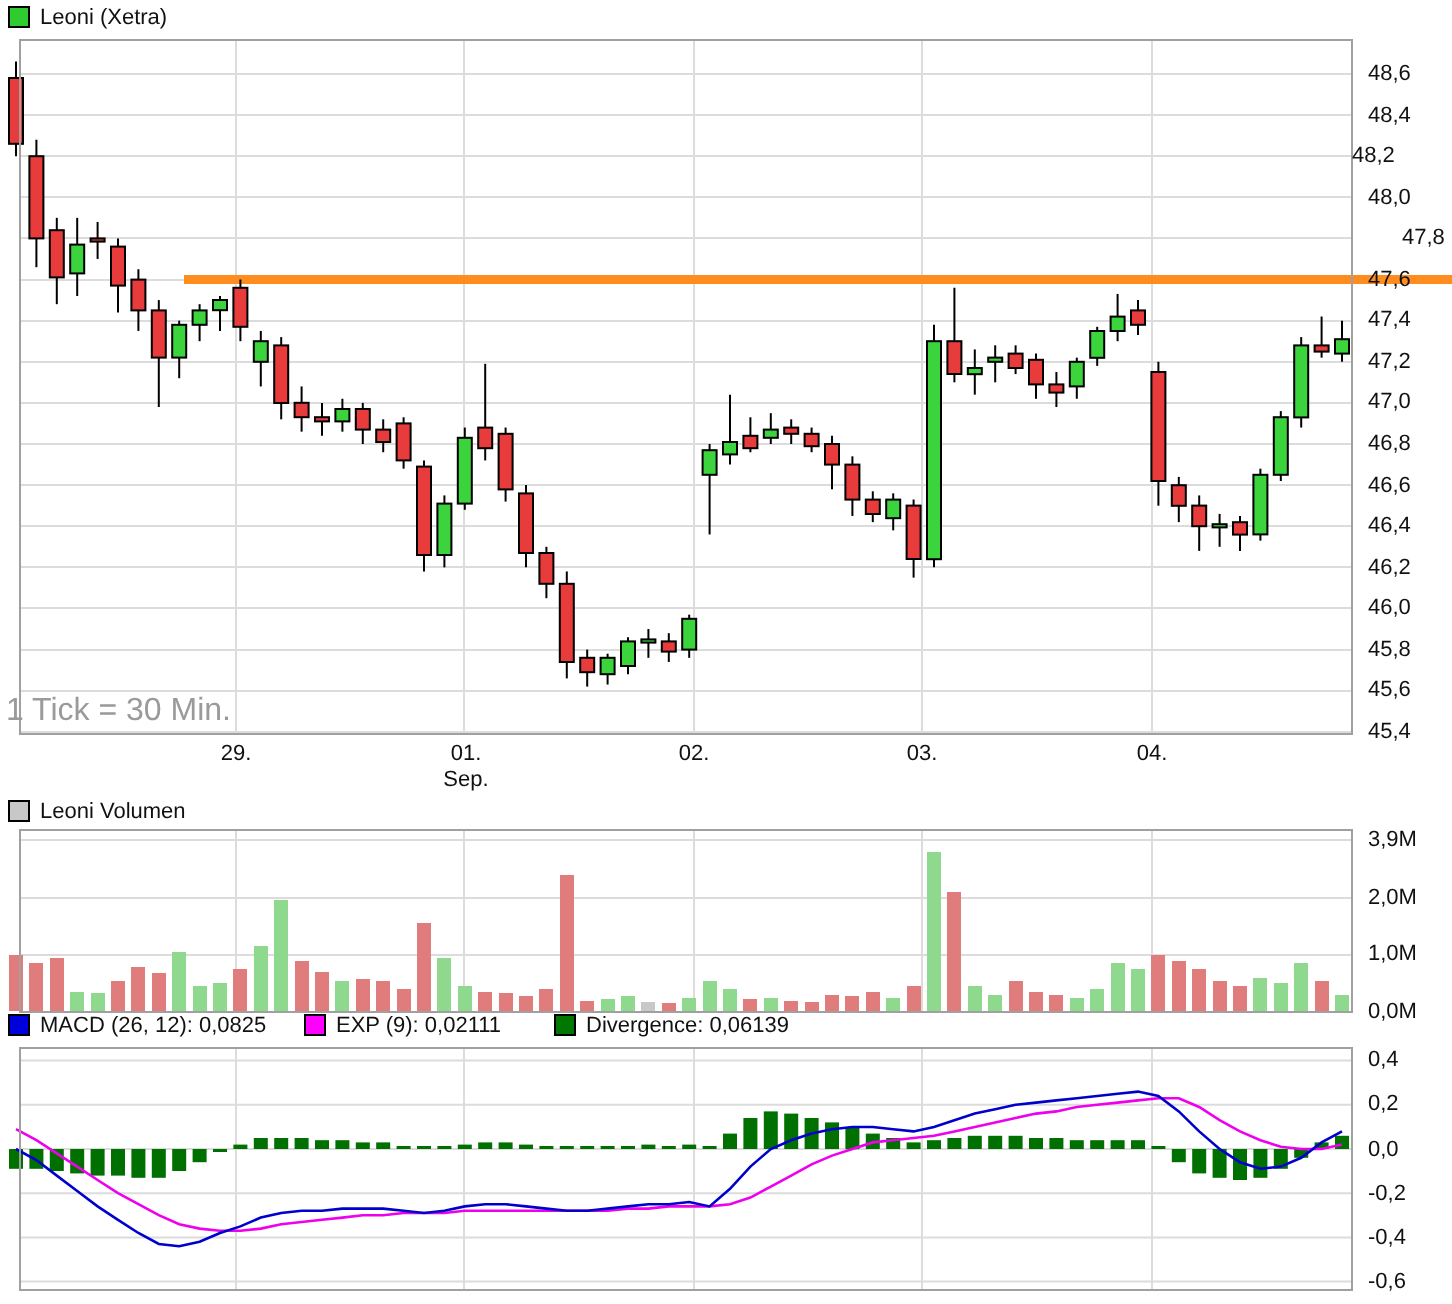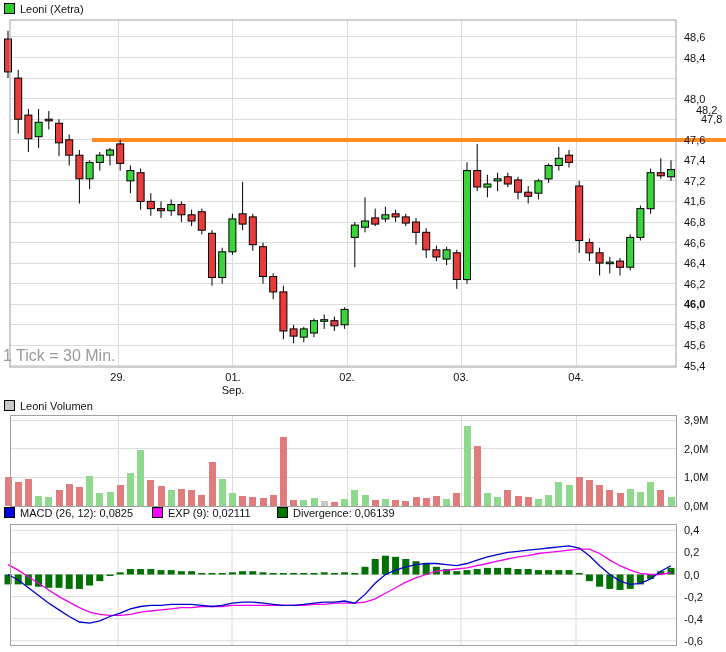--- a/index.html
+++ b/index.html
@@ -342,32 +342,32 @@
       <rect x="667.5" y="567.9" width="7" height="6.6" fill="#007000"></rect>
       <polyline points="8.0,564.6 18.2,570.1 28.4,576.7 38.6,583.3 48.8,590.0 59.0,596.6 69.2,602.1 79.4,607.6 89.6,612.1 99.8,614.3 110.0,615.4 120.2,615.4 130.4,614.3 140.6,612.1 150.8,611.0 161.0,609.9 171.2,608.8 181.4,607.6 191.6,607.6 201.8,606.5 212.0,606.5 222.2,606.5 232.4,605.4 242.6,605.4 252.8,605.4 263.0,605.4 273.2,605.4 283.4,605.4 293.6,605.4 303.8,605.4 314.0,604.3 324.2,604.3 334.4,603.2 344.6,603.2 354.8,603.2 365.0,602.1 375.2,598.8 385.4,593.3 395.6,587.8 405.8,582.2 416.0,577.8 426.2,574.5 436.4,571.2 446.6,570.1 456.8,569.0 467.0,567.9 477.2,565.7 487.4,563.5 497.6,561.2 507.8,559.0 518.0,556.8 528.2,555.7 538.4,553.5 548.6,552.4 558.8,551.3 569.0,550.2 579.2,549.1 589.4,549.1 599.6,553.5 609.8,560.1 620.0,565.7 630.2,570.1 640.4,573.4 650.6,574.5 660.8,574.5 671.0,572.3" fill="none" stroke="#EE00EE" stroke-width="1.3"></polyline>
       <polyline points="8.0,574.5 18.2,580.0 28.4,587.8 38.6,595.5 48.8,603.2 59.0,609.9 69.2,616.5 79.4,622.0 89.6,623.1 99.8,620.9 110.0,616.5 120.2,613.2 130.4,608.8 140.6,606.5 150.8,605.4 161.0,605.4 171.2,604.3 181.4,604.3 191.6,604.3 201.8,605.4 212.0,606.5 222.2,605.4 232.4,603.2 242.6,602.1 252.8,602.1 263.0,603.2 273.2,604.3 283.4,605.4 293.6,605.4 303.8,604.3 314.0,603.2 324.2,602.1 334.4,602.1 344.6,601.0 354.8,603.2 365.0,594.4 375.2,583.3 385.4,574.5 395.6,570.1 405.8,566.8 416.0,564.6 426.2,563.5 436.4,563.5 446.6,564.6 456.8,565.7 467.0,563.5 477.2,560.1 487.4,556.8 497.6,554.6 507.8,552.4 518.0,551.3 528.2,550.2 538.4,549.1 548.6,548.0 558.8,546.9 569.0,545.8 579.2,548.0 589.4,555.7 599.6,565.7 609.8,574.5 620.0,581.1 630.2,584.4 640.4,583.3 650.6,578.9 660.8,571.2 671.0,565.7" fill="none" stroke="#0000CC" stroke-width="1.3"></polyline>
       <rect x="10" y="524" width="666" height="121" fill="none" stroke="#A0A0A0" shape-rendering="crispEdges"></rect>
     </g>
   </svg>
 
 <div id="labels">
     <span class="tick" style="left: 684px; top: 36.962px;">48,6</span>
     <span class="tick" style="left: 684px; top: 57.522px;">48,4</span>
-    <span class="tick" style="left: 696px; top: 78.082px; margin-top: 32px;">48,2</span>
+    <span class="tick" style="left: 676px; top: 78.082px;">48,2</span>
     <span class="tick" style="left: 684px; top: 98.642px;">48,0</span>
     <span class="tick" style="left: 701px; top: 119.202px;">47,8</span>
     <span class="tick" style="left: 684px; top: 139.762px;">47,6</span>
     <span class="tick" style="left: 684px; top: 160.322px;">47,4</span>
     <span class="tick" style="left: 684px; top: 180.882px;">47,2</span>
-    <span class="tick" style="left: 684px; top: 201.442px;">41,6</span>
+    <span class="tick" style="left: 684px; top: 201.442px;">47,0</span>
     <span class="tick" style="left: 684px; top: 222.002px;">46,8</span>
     <span class="tick" style="left: 684px; top: 242.562px;">46,6</span>
     <span class="tick" style="left: 684px; top: 263.122px;">46,4</span>
     <span class="tick" style="left: 684px; top: 283.682px;">46,2</span>
-    <span class="tick" style="left: 684px; top: 304.242px; font-weight: bold;">46,0</span>
+    <span class="tick" style="left: 684px; top: 304.242px;">46,0</span>
     <span class="tick" style="left: 684px; top: 324.802px;">45,8</span>
     <span class="tick" style="left: 684px; top: 345.362px;">45,6</span>
     <span class="tick" style="left: 684px; top: 365.922px;">45,4</span>
     <span class="tick" style="left: 684px; top: 420.2px;">3,9M</span>
     <span class="tick" style="left: 684px; top: 448.8px;">2,0M</span>
     <span class="tick" style="left: 684px; top: 477.4px;">1,0M</span>
     <span class="tick" style="left: 684px; top: 506px;">0,0M</span>
     <span class="tick" style="left: 684px; top: 530.3px;">0,4</span>
     <span class="tick" style="left: 684px; top: 552.4px;">0,2</span>
     <span class="tick" style="left: 684px; top: 574.5px;">0,0</span>

